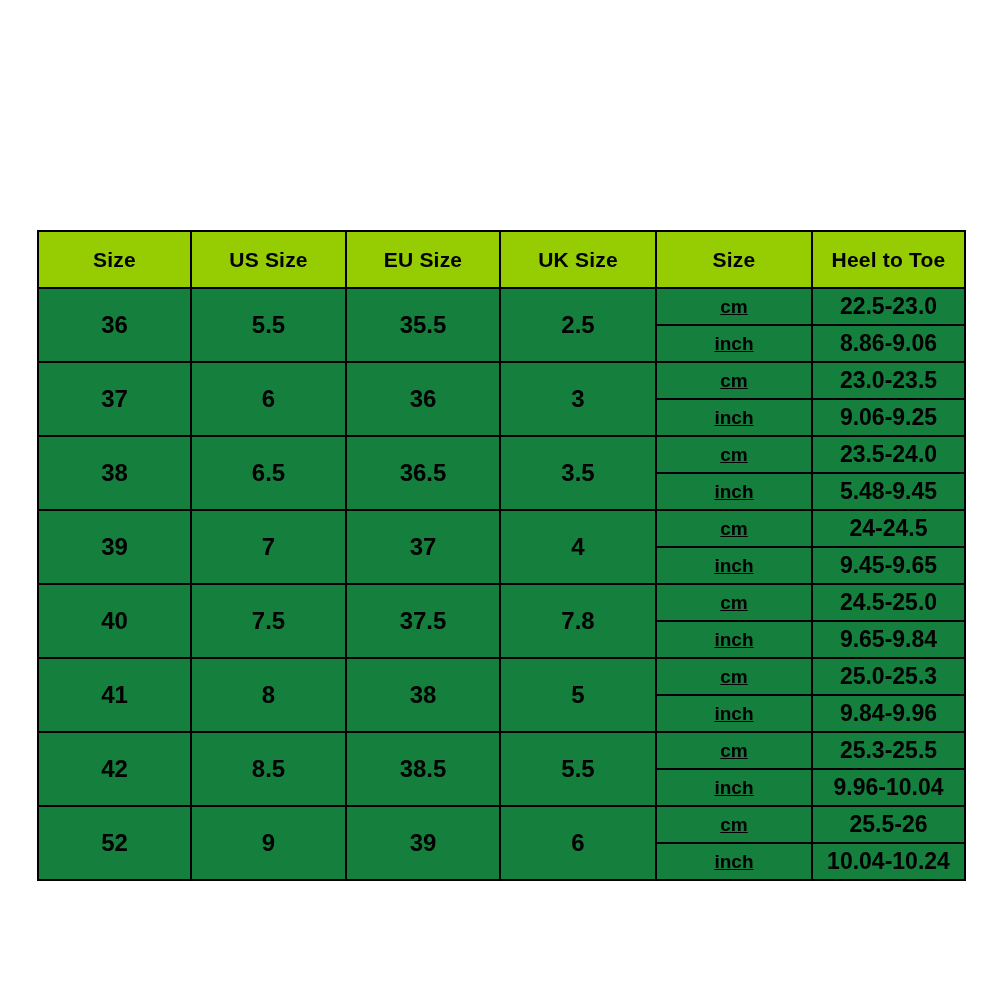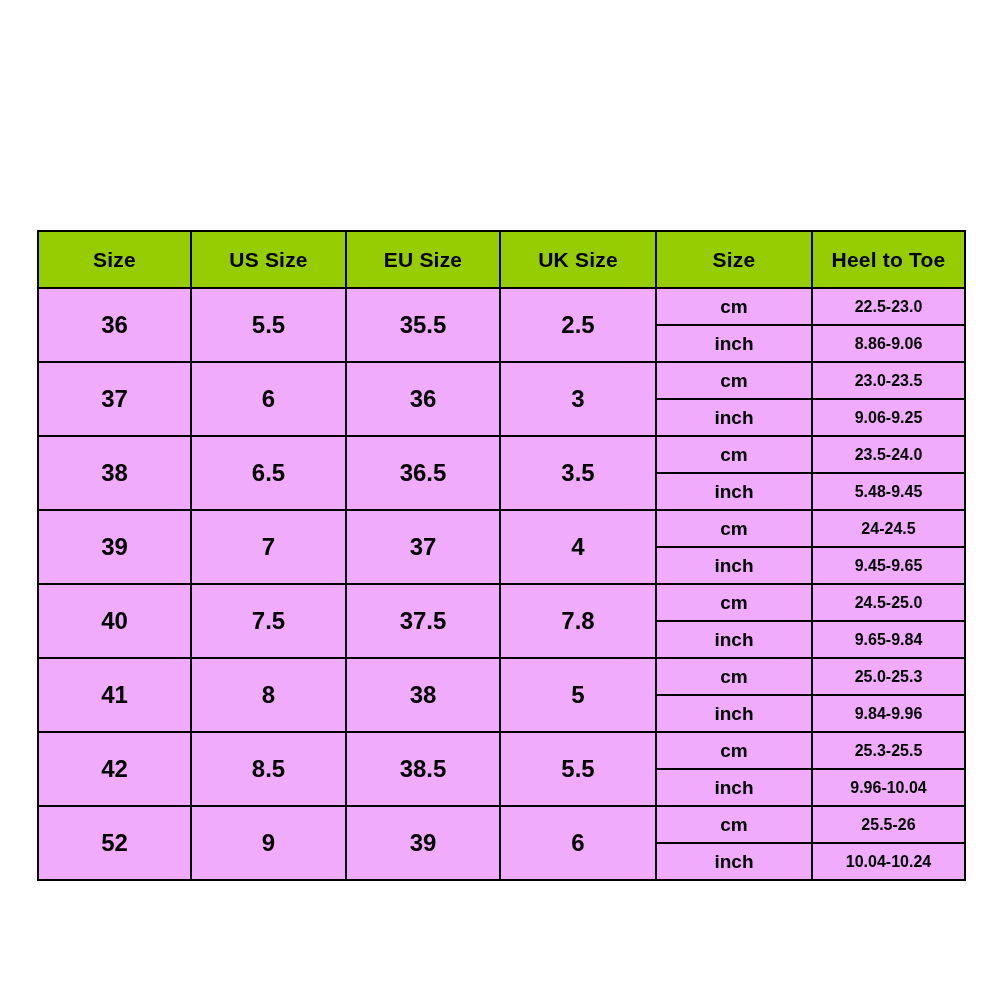--- a/index.html
+++ b/index.html
@@ -21,21 +21,21 @@
     top: 230px;
     width: 927px;
     height: 613px;
   }
 
   table.size-chart {
     width: 927px;
     height: 613px;
     border-collapse: collapse;
     table-layout: fixed;
-    background: #f0abfc;
+    background: #15803d;
   }
 
   table.size-chart td,
   table.size-chart th {
     border: 2px solid #000000;
     text-align: center;
     vertical-align: middle;
     color: #000000;
     font-weight: bold;
     padding: 0;
@@ -58,23 +58,24 @@
   }
 
   
   td.sizecell {
     font-size: 24px;
     height: 70px;
   }
   td.unitcell {
     font-size: 19px;
     height: 35px;
+    text-decoration: underline;
   }
   td.heelcell {
-    font-size: 16px;
+    font-size: 23px;
     height: 35px;
   }
 </style>
 </head>
 <body>
 
 <div id="chart-wrap">
   <table class="size-chart">
     <colgroup>
       <col class="c-size">

